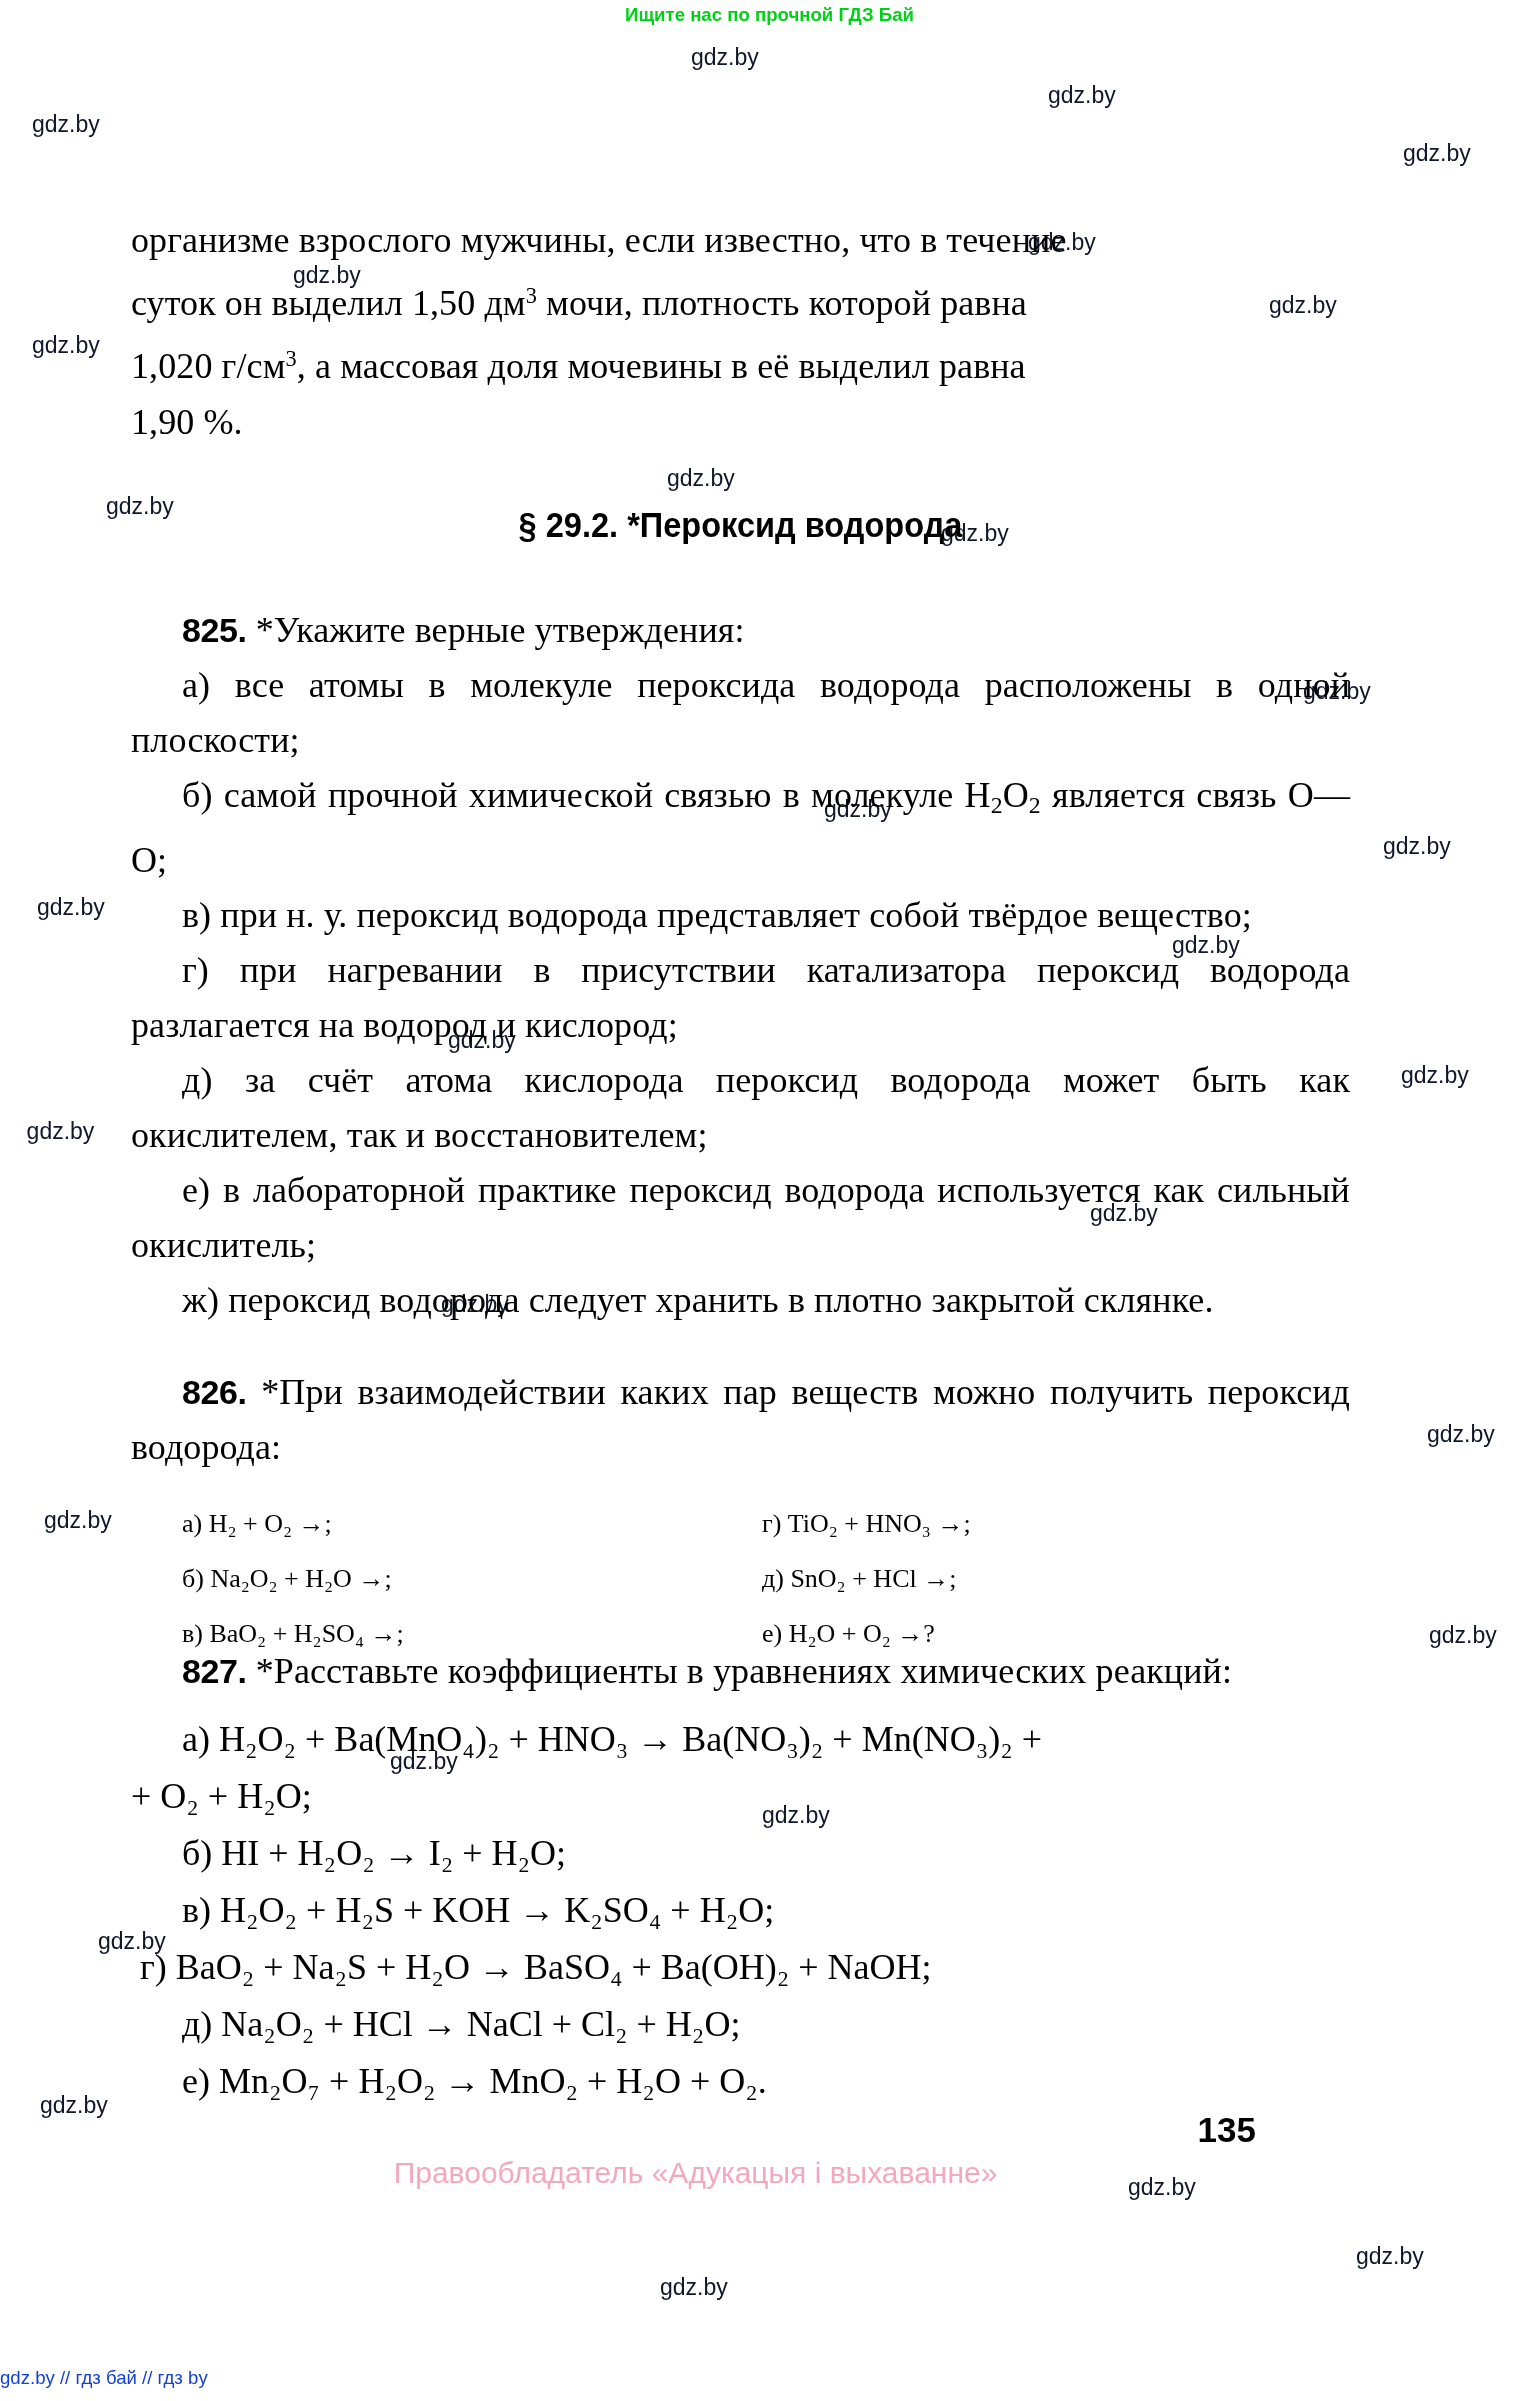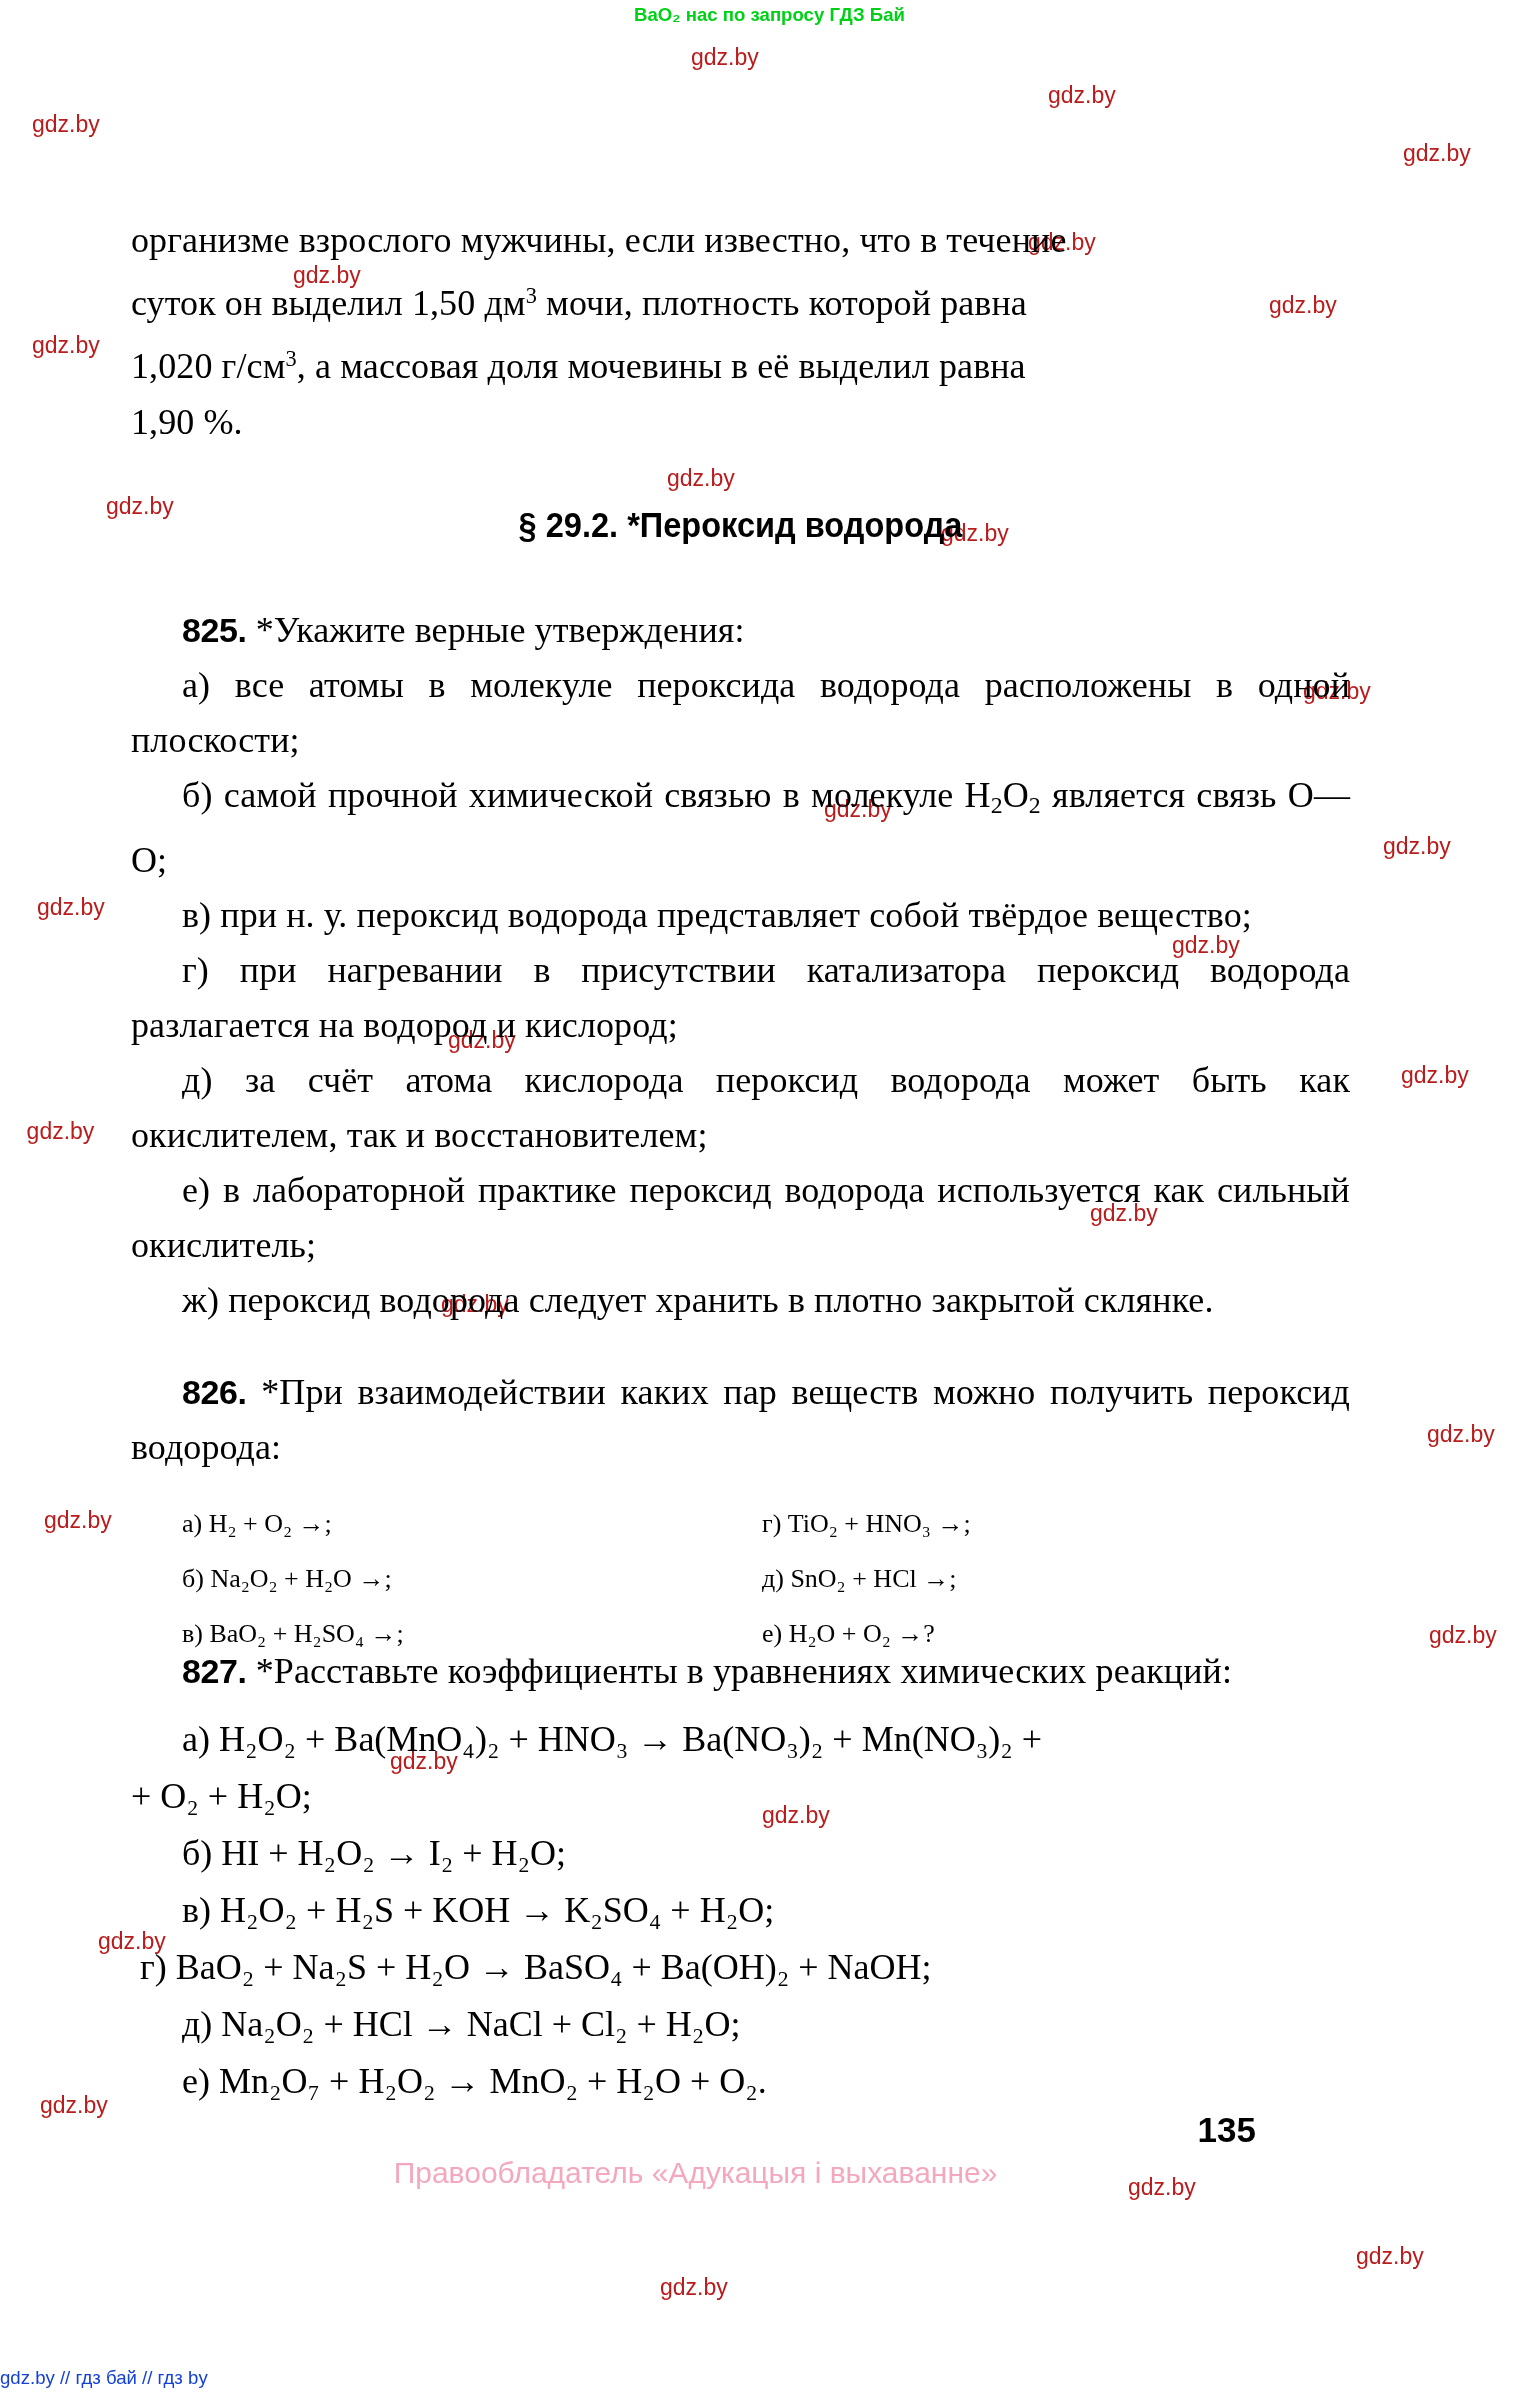--- a/index.html
+++ b/index.html
@@ -28,21 +28,21 @@
     font-size: 18.6px;
     font-weight: bold;
     letter-spacing: 0px;
   }
 
   
   .wm {
     position: absolute;
     font-family: "Liberation Sans", sans-serif;
     font-size: 23px;
-    color: #b91c1c;
+    color: #0f172a;
     white-space: nowrap;
     pointer-events: none;
   }
 
   
   .page {
     position: absolute;
     left: 0;
     top: 0;
     width: 1391px;
@@ -150,21 +150,21 @@
     width: 100%;
     text-align: left;
     color: #1540d6;
     font-family: "Liberation Sans", sans-serif;
     font-size: 18.6px;
   }
 </style>
 </head>
 <body>
 
-<div class="promo-banner">BaO₂ нас по запросу ГДЗ Бай</div>
+<div class="promo-banner">Ищите нас по прочной ГДЗ Бай</div>
 
 <div id="watermark-layer">
     <div class="wm" style="left: 691px; top: 44px;">gdz.by</div>
     <div class="wm" style="left: 1048px; top: 82px;">gdz.by</div>
     <div class="wm" style="left: 32px; top: 111px;">gdz.by</div>
     <div class="wm" style="left: 1403px; top: 140px;">gdz.by</div>
     <div class="wm" style="left: 1028px; top: 229px;">gdz.by</div>
     <div class="wm" style="left: 293px; top: 262px;">gdz.by</div>
     <div class="wm" style="left: 1269px; top: 292px;">gdz.by</div>
     <div class="wm" style="left: 32px; top: 332px;">gdz.by</div>

